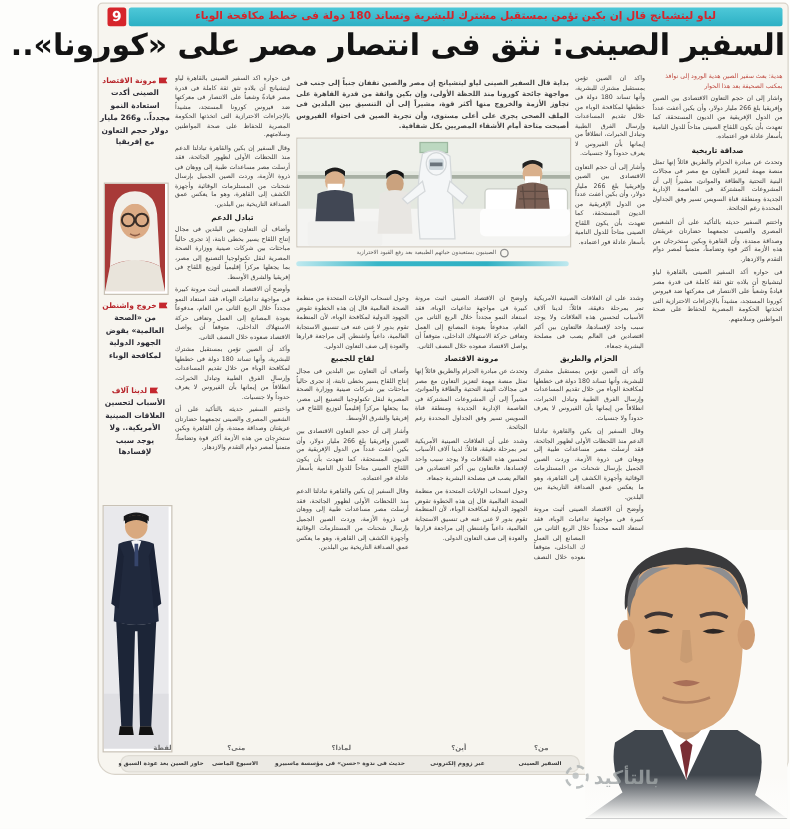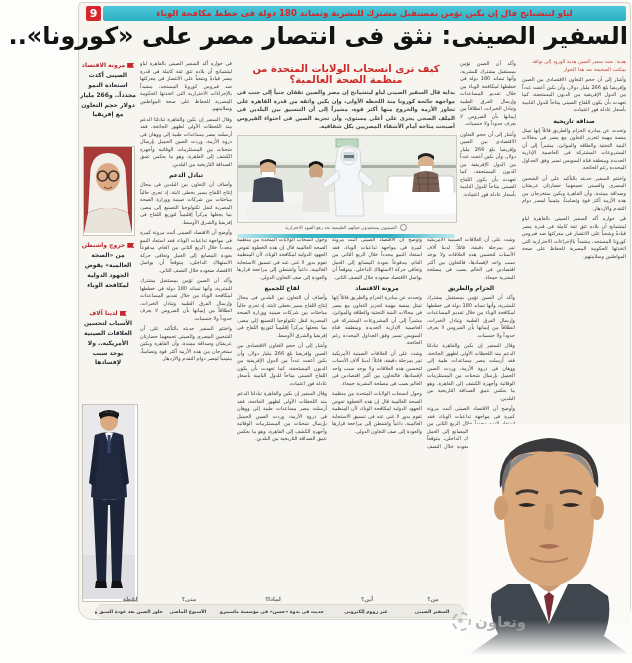--- a/index.html
+++ b/index.html
@@ -122,21 +122,20 @@
       <rect x="24.6" y="30" width="3" height="18" fill="#36456b"></rect>
       <path d="M12 30 L6 78 L12 82 L16 40 Z" fill="#1b2336"></path>
       <path d="M40 30 L46 78 L40 82 L36 40 Z" fill="#1b2336"></path>
       <path d="M10 92 L14 176 L23 176 L25 100 L27 100 L29 176 L38 176 L42 92 Q26 98 10 92 Z" fill="#1c2537"></path>
       <path d="M13 176 L12 183 L24 183 L23 176 Z" fill="#121212"></path>
       <path d="M29 176 L28 183 L40 183 L38 176 Z" fill="#121212"></path>
     </svg>
   </div>
 
   <div class="feature">
-    <h2 class="question">كيف ترى انسحاب الولايات المتحدة من منظمة الصحة العالمية؟</h2>
     <div class="intro">بداية قال السفير الصينى لياو ليتشيانج إن مصر والصين تقفان جنباً إلى جنب فى مواجهة جائحة كورونا منذ اللحظة الأولى، وإن بكين واثقة من قدرة القاهرة على تجاوز الأزمة والخروج منها أكثر قوة، مشيراً إلى أن التنسيق بين البلدين فى الملف الصحى يجرى على أعلى مستوى، وأن تجربة الصين فى احتواء الفيروس أصبحت متاحة أمام الأشقاء المصريين بكل شفافية.</div>
     <svg width="218" height="86" viewBox="0 0 218 86" style="display:block;border:1px solid #cfc9bd;background:#fff;">
       <rect width="218" height="86" fill="#e4e8e0"></rect>
       <rect width="218" height="26" fill="#eef0ea"></rect>
       <rect x="98" y="3" width="22" height="8" fill="#bcd8c0" stroke="#9db8a0"></rect>
       <rect y="29" width="218" height="3" fill="#a8b0a4"></rect>
       <rect y="56" width="218" height="30" fill="#f4f4f2"></rect>
       <rect x="150" y="40" width="66" height="20" rx="3" fill="#ffffff" stroke="#c9cdc5"></rect>
       <ellipse cx="188" cy="28" rx="8" ry="9" fill="#d9b08c"></ellipse>
       <path d="M180 24 Q188 16 196 24 L196 20 Q188 14 180 20 Z" fill="#222"></path>
@@ -251,15 +250,15 @@
       <div class="fcell fvalue">السفير الصينى</div>
       <div class="fcell fvalue">عبر زووم إلكترونى</div>
       <div class="fcell fvalue">حديث فى ندوة «حسن» فى مؤسسة ماسبيرو</div>
       <div class="fcell fvalue">الأسبوع الماضى</div>
       <div class="fcell fvalue">حاور الصين بعد عودة السبق والإبداع</div>
     </div>
   </div>
 
   <div class="watermark">
     <span class="wlogo"></span>
-    <span class="wtext">وتعاون</span>
+    <span class="wtext">بالتأكيد</span>
   </div>
 </div>
 
 </body></html>

